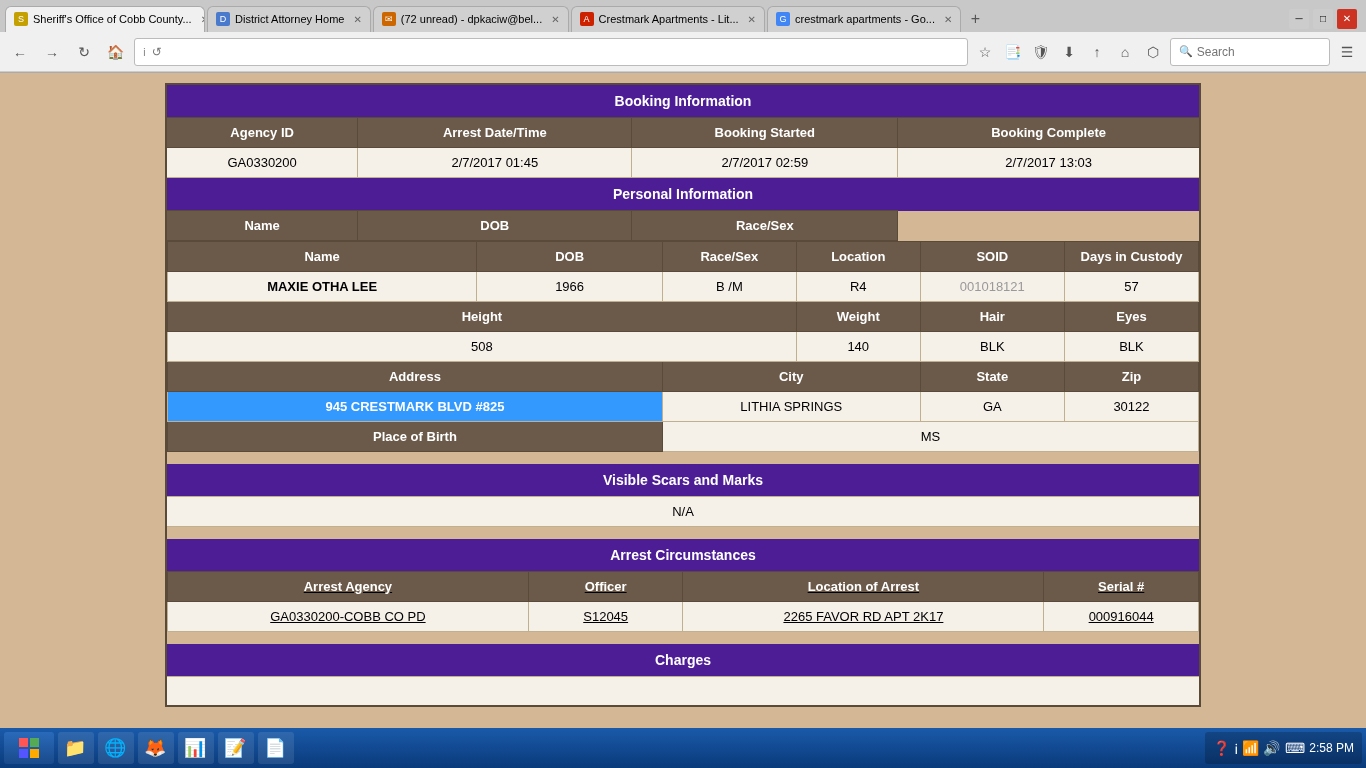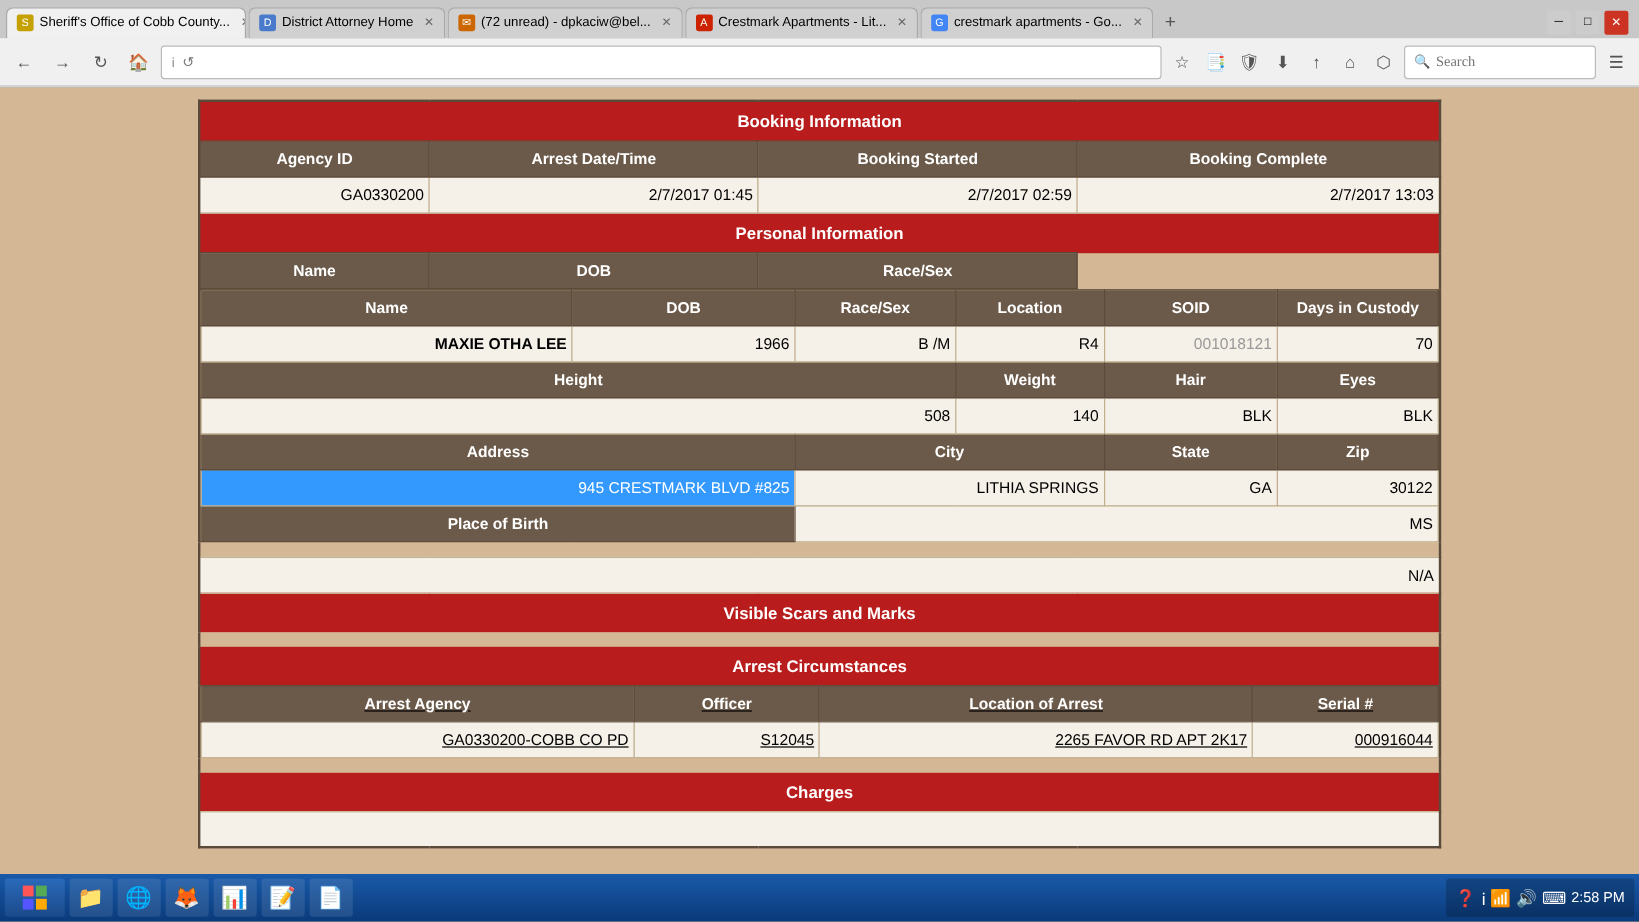--- a/index.html
+++ b/index.html
@@ -167,41 +167,40 @@
 
     .search-icon { font-size: 11px; color: #888; }
 
     .search-input {
       border: none;
       outline: none;
       font-size: 12px;
       color: #333;
       background: transparent;
       width: 100%;
-      font-family: Liberation Serif, serif;
     }
 
     
     .page-content {
       background: #d4b896;
       padding: 10px 165px;
       overflow-y: auto;
       height: calc(768px - 72px - 40px);
     }
 
     
     .main-table {
       width: 100%;
       border-collapse: collapse;
       border: 2px solid #5a4a3a;
     }
 
     
     .section-header {
-      background: #b91c1c;
+      background: #4c1d95;
       color: white;
       text-align: center;
       font-weight: bold;
       font-size: 14px;
       padding: 8px;
     }
 
     
     .col-header {
       background: #6b5a4a;
@@ -209,29 +208,30 @@
       text-align: center;
       font-weight: bold;
       padding: 7px 4px;
       font-size: 13px;
       border: 1px solid #5a4a3a;
     }
 
     
     .data-cell {
       background: #f5f0e8;
-      text-align: right;
+      text-align: center;
       padding: 7px 4px;
       border: 1px solid #c0b090;
       font-size: 13px;
     }
 
     .data-cell.highlighted {
       background: #3399ff;
       color: white;
+      font-weight: bold;
     }
 
     .data-cell.muted {
       color: #999;
     }
 
     
     .taskbar {
       position: fixed;
       bottom: 0;
@@ -405,21 +405,21 @@
             <td class="col-header" style="width:12%;">Location</td>
             <td class="col-header" style="width:14%;">SOID</td>
             <td class="col-header" style="width:13%;">Days in Custody</td>
           </tr>
           <tr>
             <td class="data-cell" style="font-weight:bold;">MAXIE OTHA LEE</td>
             <td class="data-cell">1966</td>
             <td class="data-cell">B /M</td>
             <td class="data-cell">R4</td>
             <td class="data-cell muted">001018121</td>
-            <td class="data-cell">70</td>
+            <td class="data-cell">57</td>
           </tr>
 
           <tr>
             <td colspan="3" class="col-header">Height</td>
             <td colspan="1" class="col-header">Weight</td>
             <td colspan="1" class="col-header">Hair</td>
             <td colspan="1" class="col-header">Eyes</td>
           </tr>
           <tr>
             <td colspan="3" class="data-cell">508</td>
@@ -448,24 +448,24 @@
         </tbody>
             </table>
       </td>
     </tr>
 
     <tr>
       <td colspan="4" style="height:12px; background:#d4b896; border:none;"></td>
     </tr>
 
     <tr>
+      <td colspan="4" class="section-header">Visible Scars and Marks</td>
+    </tr>
+    <tr>
       <td colspan="4" class="data-cell">N/A</td>
-    </tr>
-    <tr>
-      <td colspan="4" class="section-header">Visible Scars and Marks</td>
     </tr>
 
     <tr>
       <td colspan="4" style="height:12px; background:#d4b896; border:none;"></td>
     </tr>
 
     <tr>
       <td colspan="4" class="section-header">Arrest Circumstances</td>
     </tr>
     <tr>

